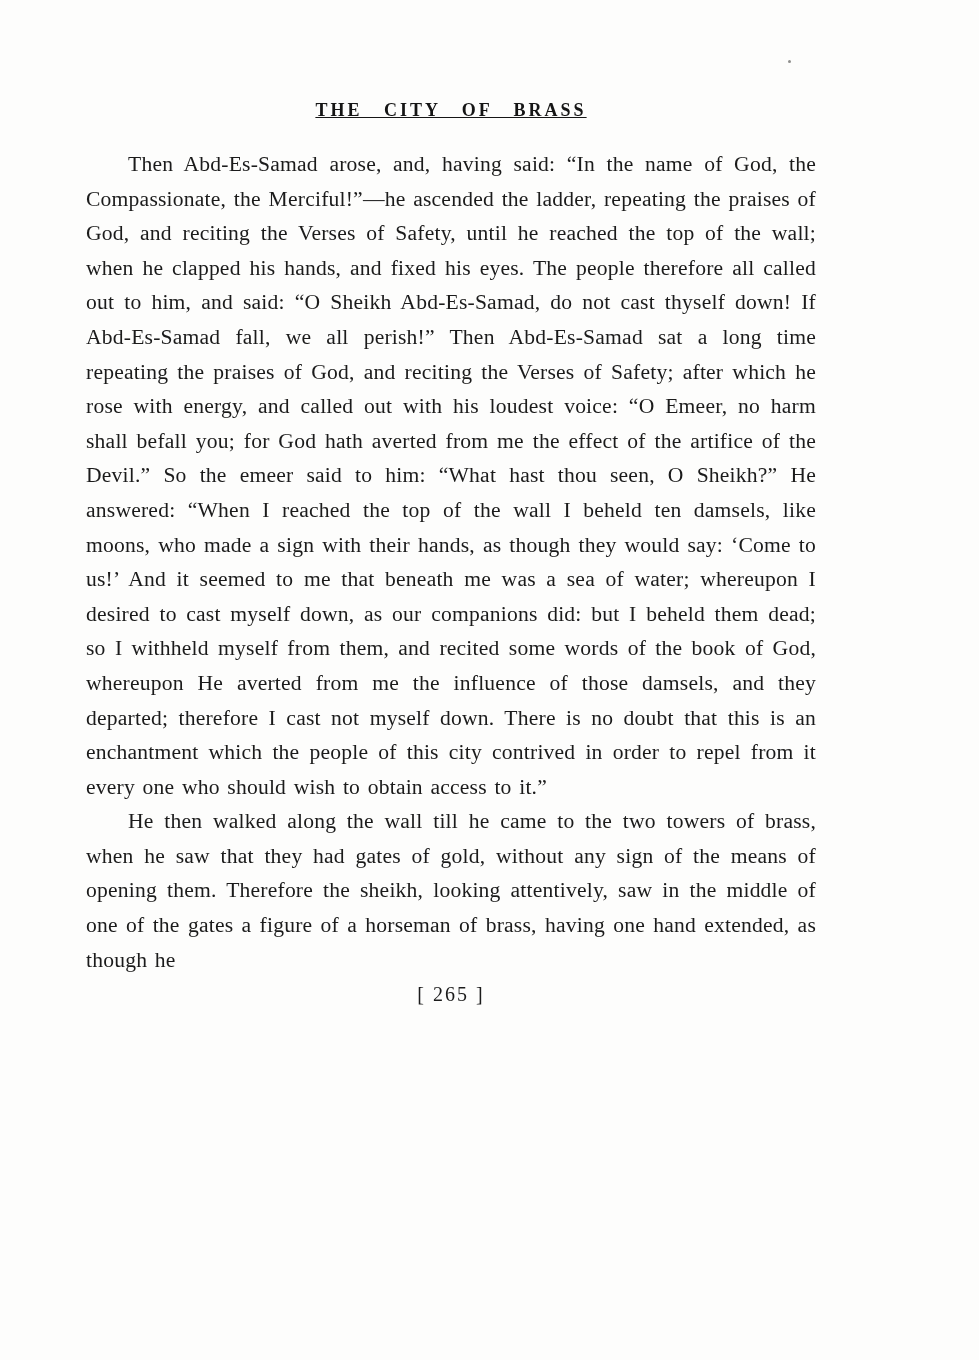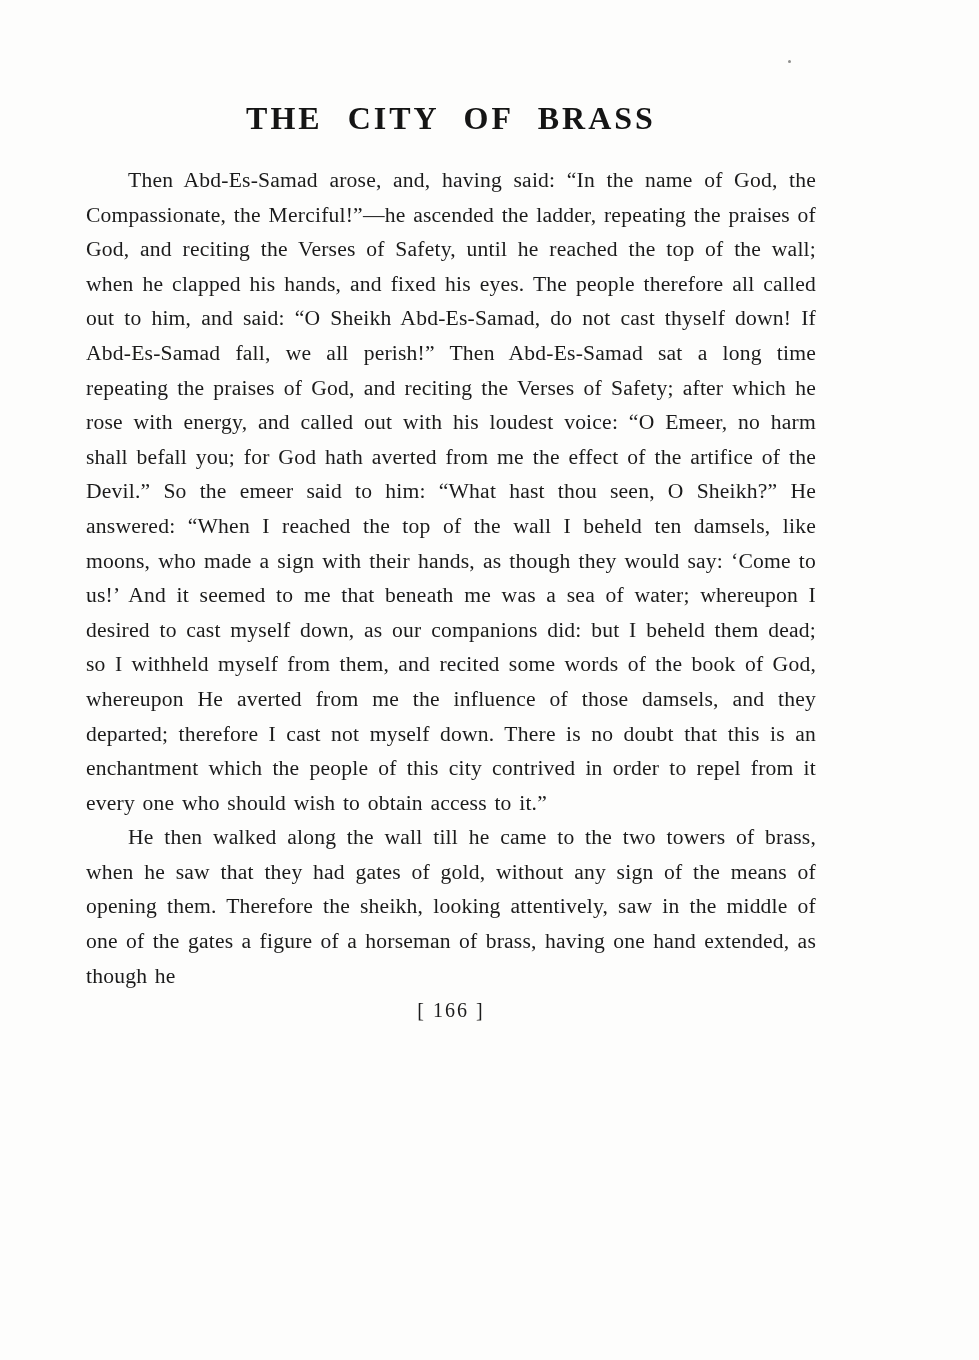--- a/index.html
+++ b/index.html
@@ -22,25 +22,26 @@
     }
     .content {
       position: absolute;
       left: 86px;
       top: 100px;
       width: 730px;
     }
     .chapter-title {
       margin: 0 0 26px 0;
       text-align: center;
-      font-size: 32px;
+      font-size: 18px;
       font-weight: bold;
       letter-spacing: 3px;
       word-spacing: 14px;
       color: #151515;
+      text-decoration: underline;
     }
     p.body-par {
       margin: 0;
       font-size: 21.6px;
       line-height: 34.6px;
       text-align: justify;
       letter-spacing: 0.2px;
       word-spacing: 2px;
       color: #1b1b1b;
     }
@@ -66,15 +67,15 @@
   </style>
 </head>
 <body>
 
 <div class="scan-page">
   <div class="speck"></div>
   <div class="content">
     <h1 class="chapter-title">THE CITY OF BRASS</h1>
     <p class="body-par indented">Then Abd-Es-Samad arose, and, having said: “In the name of God, the Compassionate, the Merciful!”—he ascended the ladder, repeating the praises of God, and reciting the Verses of Safety, until he reached the top of the wall; when he clapped his hands, and fixed his eyes.  The people therefore all called out to him, and said: “O Sheikh Abd-Es-Samad, do not cast thyself down!  If Abd-Es-Samad fall, we all perish!”  Then Abd-Es-Samad sat a long time repeating the praises of God, and reciting the Verses of Safety; after which he rose with energy, and called out with his loudest voice: “O Emeer, no harm shall befall you; for God hath averted from me the effect of the artifice of the Devil.”  So the emeer said to him: “What hast thou seen, O Sheikh?”  He answered: “When I reached the top of the wall I beheld ten damsels, like moons, who made a sign with their hands, as though they would say: ‘Come to us!’  And it seemed to me that beneath me was a sea of water; whereupon I desired to cast myself down, as our companions did: but I beheld them dead; so I withheld myself from them, and recited some words of the book of God, whereupon He averted from me the influence of those damsels, and they departed; therefore I cast not myself down.  There is no doubt that this is an enchantment which the people of this city contrived in order to repel from it every one who should wish to obtain access to it.”</p>
     <p class="body-par indented">He then walked along the wall till he came to the two towers of brass, when he saw that they had gates of gold, without any sign of the means of opening them.  Therefore the sheikh, looking attentively, saw in the middle of one of the gates a figure of a horseman of brass, having one hand extended, as though he</p>
-    <div class="page-number">[ 166 ]</div>
+    <div class="page-number">[ 265 ]</div>
   </div>
 </div>
 
 </body></html>

